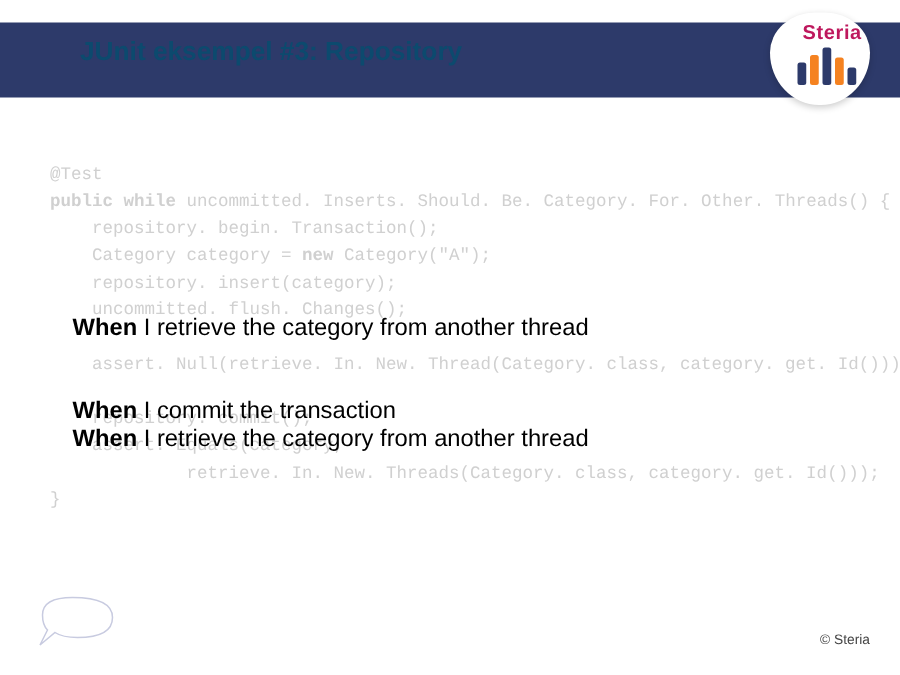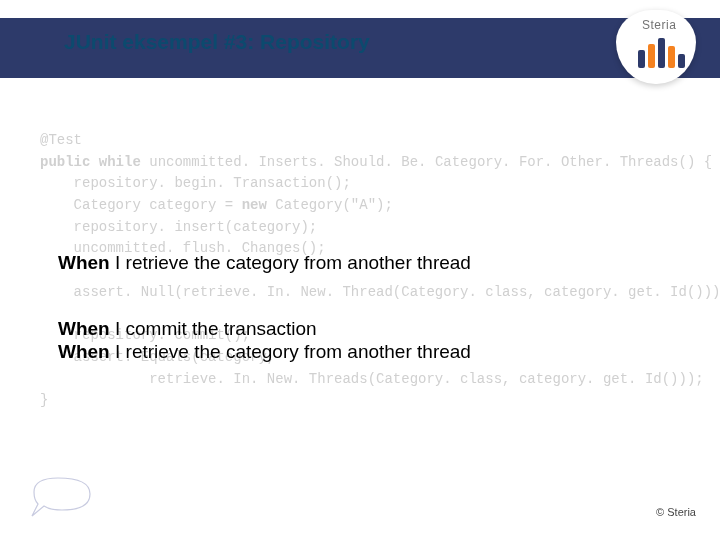--- a/index.html
+++ b/index.html
@@ -42,23 +42,23 @@
     background: #fff;
     border-radius: 46% 46% 50% 50% / 44% 44% 58% 58%;
     box-shadow: 0 2px 6px rgba(0,0,0,0.2);
     position: relative;
     margin-left: 10px;
   }
   .logo-text {
     position: absolute;
     top: 8px;
     left: 26px;
-    font-size: 12px;
-    font-weight: normal;
-    color: #737373;
+    font-size: 16px;
+    font-weight: bold;
+    color: #be185d;
     letter-spacing: 0.5px;
   }
   .logo-bars {
     position: absolute;
     top: 28px;
     left: 22px;
     display: flex;
     gap: 3px;
   }
   .logo-bars span {

